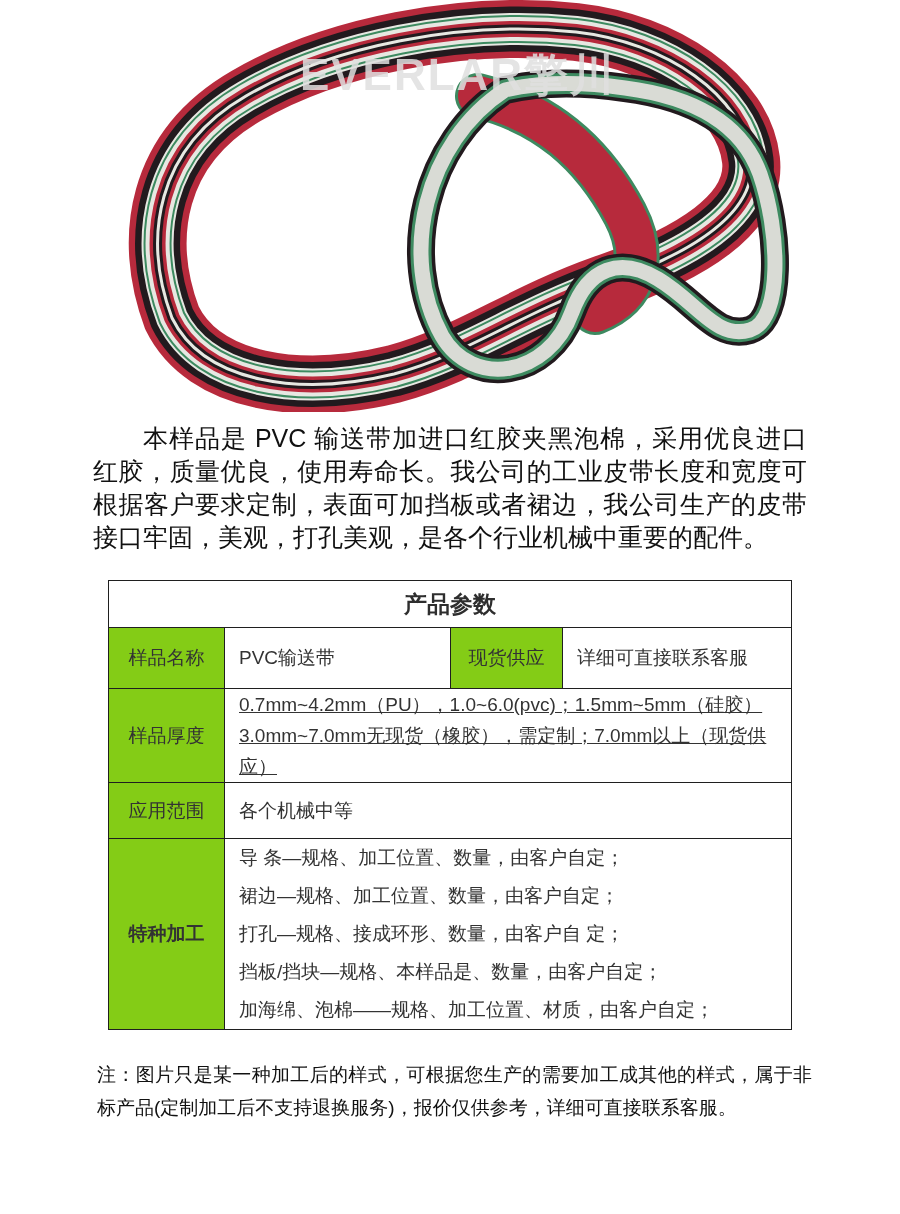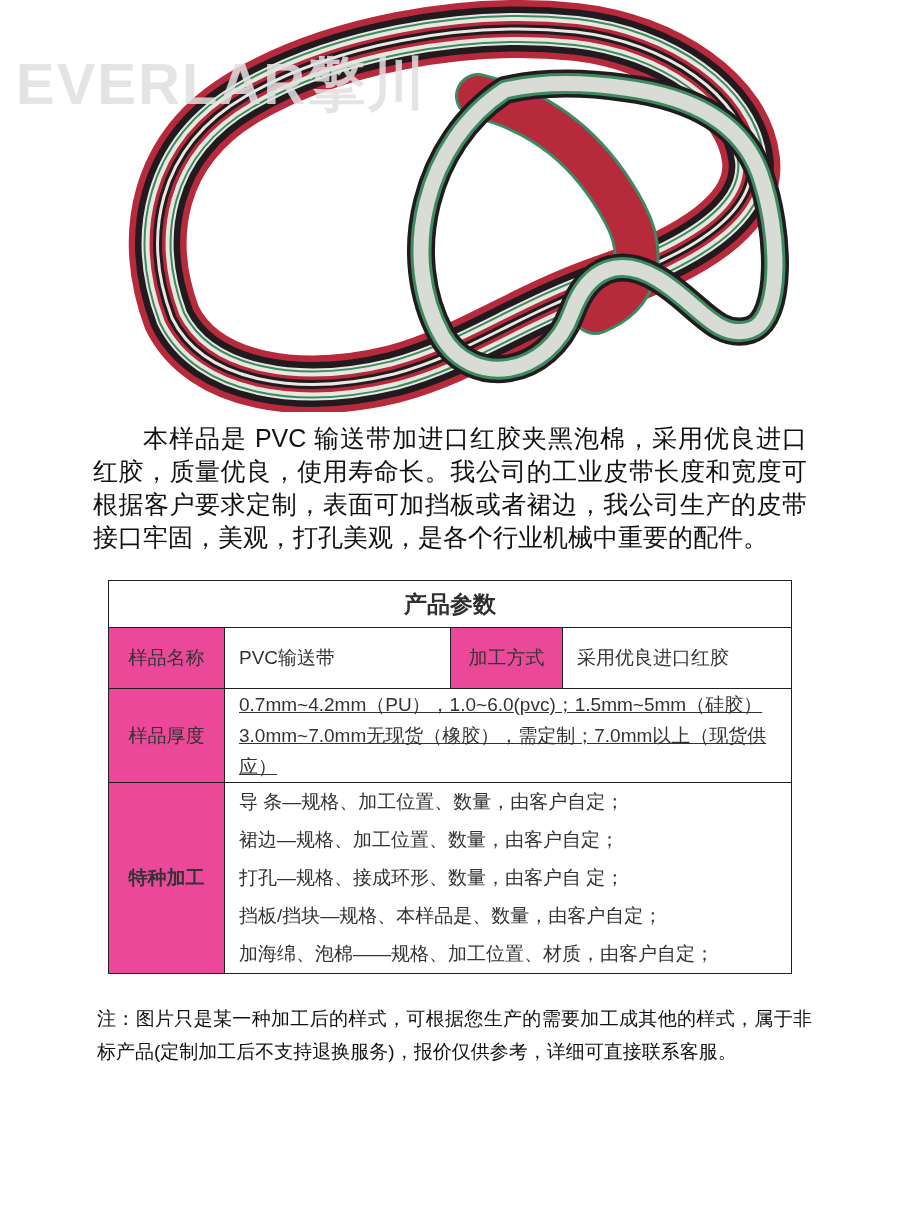--- a/index.html
+++ b/index.html
@@ -5,43 +5,43 @@
   html,body{margin:0;padding:0;}
   body{
     width:900px;height:1214px;background:#ffffff;overflow:hidden;
     font-family:"Liberation Sans","DejaVu Sans",sans-serif;
     color:#141414;
   }
   
   .figure{position:relative;width:900px;height:412px;}
   .figure svg{position:absolute;left:0;top:0;}
   .watermark{
-    position:absolute;left:16px;right:0;top:46px;
-    font-size:58px;font-weight:700;letter-spacing:2px;
+    position:absolute;left:16px;right:0;top:46px;text-align:center;
+    font-size:44px;font-weight:700;letter-spacing:2px;
     color:rgba(223,223,223,0.85);user-select:none;pointer-events:none;
     white-space:nowrap;
   }
   
   .intro{
     margin:10px 93px 0 93px;
     font-size:25px;line-height:33px;text-indent:2em;text-align:justify;
     color:#111111;
   }
   
   table.params{
     margin:26px 0 0 108px;width:683px;
     border-collapse:collapse;table-layout:fixed;
     font-size:19px;color:#333333;
   }
   table.params td{
     border:1px solid #1f1f1f;
     padding:0 0 0 14px;vertical-align:middle;
   }
   table.params td.lbl{
-    background:#ec4899;text-align:center;padding:0;
+    background:#84cc16;text-align:center;padding:0;
   }
   td.title-cell{
     text-align:center;font-size:23px;font-weight:700;color:#2e2e2e;
     height:46px;padding:0 !important;
   }
   .h-r1{height:60px;} .h-r2{height:57px;} .h-r3{height:64px;}
   .h-r4{height:55px;} .h-r5{height:188px;font-weight:bold;} .h-r6{height:52px;}
   .two-line div{line-height:31px;text-decoration:underline;}
   .multi div{line-height:38px;}
   
@@ -92,29 +92,33 @@
     <col style="width:112px">
       <col style="width:229px">
   </colgroup>
   <tbody>
     <tr>
       <td class="title-cell" colspan="4">产品参数</td>
     </tr>
     <tr>
       <td class="lbl h-r1">样品名称</td>
       <td>PVC输送带</td>
-      <td class="lbl">加工方式</td>
-      <td>采用优良进口红胶</td>
+      <td class="lbl">现货供应</td>
+      <td>详细可直接联系客服</td>
     </tr>
     <tr>
       <td class="lbl h-r3">样品厚度</td>
       <td colspan="3" class="two-line">
         <div>0.7mm~4.2mm（PU），1.0~6.0(pvc)；1.5mm~5mm（硅胶）</div>
         <div>3.0mm~7.0mm无现货（橡胶），需定制；7.0mm以上（现货供应）</div>
       </td>
+    </tr>
+    <tr>
+      <td class="lbl h-r4">应用范围</td>
+      <td colspan="3">各个机械中等</td>
     </tr>
     <tr>
       <td class="lbl h-r5">特种加工</td>
       <td colspan="3" class="multi">
         <div>导 条—规格、加工位置、数量，由客户自定；</div>
         <div>裙边—规格、加工位置、数量，由客户自定；</div>
         <div>打孔—规格、接成环形、数量，由客户自 定；</div>
         <div>挡板/挡块—规格、本样品是、数量，由客户自定；</div>
         <div>加海绵、泡棉——规格、加工位置、材质，由客户自定；</div>
       </td>

